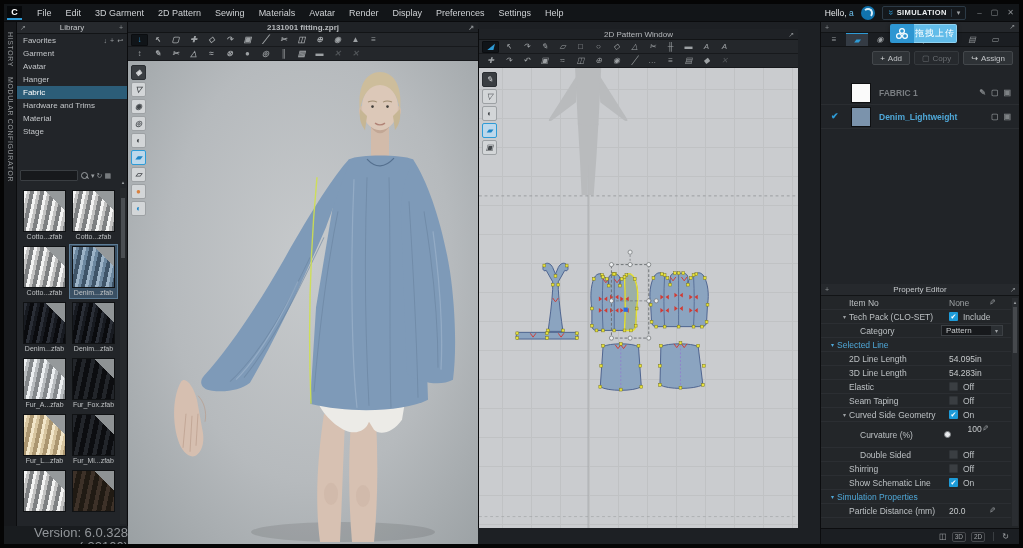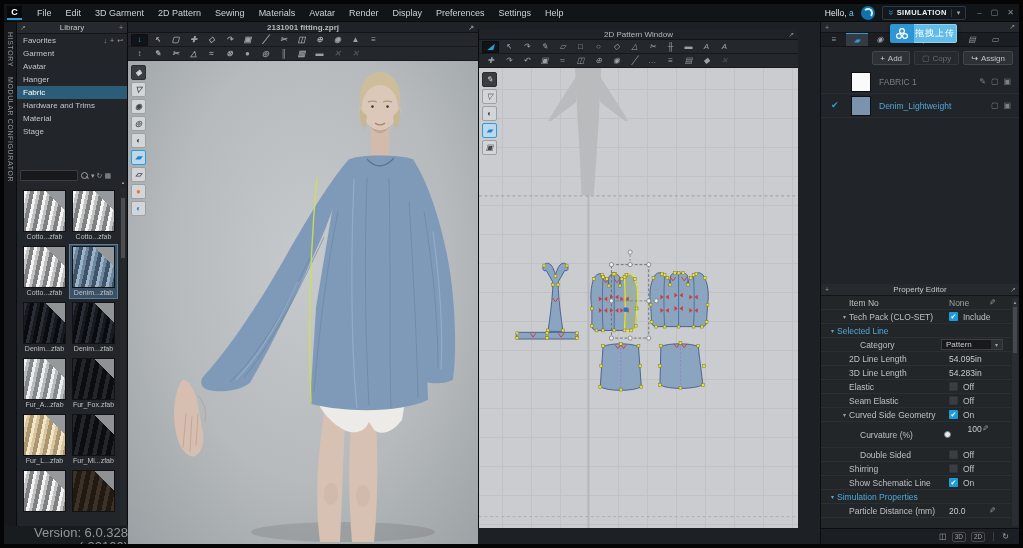--- a/index.html
+++ b/index.html
@@ -85,21 +85,21 @@
   .rp{position:absolute;left:816px;top:18px;right:0;bottom:0;background:#212428;border-left:1px solid #0b0c0e;}
   .rp-top{height:11px;background:#24272b;border-bottom:1px solid #121416;display:flex;align-items:center;justify-content:space-between;padding:0 4px;font-size:7px;color:#8d9194;}
   .rp-tabs{height:14px;background:#1b1e22;display:flex;gap:1px;padding-left:2px;border-bottom:1px solid #121416;}
   .rtab{width:22px;height:13px;display:flex;align-items:center;justify-content:center;font-size:8px;color:#9a9ea1;}
   .rtab.tab-sel{background:#343b44;color:#2e9bd6;border-top:1px solid #2e9bd6;}
   .rp-actions{position:absolute;top:29px;right:6px;display:flex;gap:4px;z-index:5;}
   .abtn{height:14px;padding:0 7px;background:#2e3236;border:1px solid #43474b;border-radius:2px;font-size:8px;color:#c2c5c8;display:flex;align-items:center;gap:3px;}
   .abtn .aico{font-size:8px;color:#d8dbdd;}
   .abtn.dim{color:#6b6f73;background:#26292d;border-color:#35393d;}
   .abtn.dim .aico{color:#6b6f73;}
-  .fab-list{position:absolute;left:0;top:48px;width:100%;}
+  .fab-list{position:absolute;left:0;top:59px;width:100%;font-weight:bold;}
   .fab-row{position:relative;height:24px;border-bottom:1px solid #2a2d31;}
   .fab-check{position:absolute;left:10px;top:6px;font-size:9px;color:#2e9bd6;}
   .fab-swatch{position:absolute;left:30px;top:2px;width:20px;height:20px;border:1px solid #0e0f11;}
   .fab-name{position:absolute;left:58px;top:7px;font-size:8.5px;}
   .fab-name.dim{color:#7a7e82;}
   .fab-name.blue{color:#4fa8d8;}
   .fab-icons{position:absolute;right:8px;top:7px;display:flex;gap:5px;font-size:8px;color:#7d8184;}
 
   
   .pe{position:absolute;left:0;right:0;top:262px;bottom:16px;overflow:hidden;background:#232629;}
@@ -845,47 +845,47 @@
           <span class="pe-arrrow">
                 <span class="arr">▾</span>
                 <span>Tech Pack (CLO-SET)</span>
               </span>
           <span class="pe-cb on">
                 <span>✔</span>
               </span>
           <span class="pe-cbtext">Include</span>
         </div>
         <div class="pe-row">
+          <span class="ind-b">Category</span>
+          <span class="pe-dd">
+            <span class="ddtext">Pattern</span>
+            <span class="ddcaret">▾</span>
+          </span>
+        </div>
+        <div class="pe-row">
           <span class="pe-sec">
                 <span class="arr">▾</span>
                 <span>Selected Line</span>
               </span>
         </div>
         <div class="pe-row">
-          <span class="ind-b">Category</span>
-          <span class="pe-dd">
-            <span class="ddtext">Pattern</span>
-            <span class="ddcaret">▾</span>
-          </span>
-        </div>
-        <div class="pe-row">
           <span class="ind-a">2D Line Length</span>
           <span class="pe-value">54.095in</span>
         </div>
         <div class="pe-row">
           <span class="ind-a">3D Line Length</span>
           <span class="pe-value">54.283in</span>
         </div>
         <div class="pe-row">
           <span class="ind-a">Elastic</span>
           <span class="pe-cb off"></span>
           <span class="pe-cbtext">Off</span>
         </div>
         <div class="pe-row">
-          <span class="ind-a">Seam Elastic</span>
+          <span class="ind-a">Seam Taping</span>
           <span class="pe-cb off"></span>
           <span class="pe-cbtext">Off</span>
         </div>
         <div class="pe-row">
           <span class="pe-arrrow">
                 <span class="arr">▾</span>
                 <span>Curved Side Geometry</span>
               </span>
           <span class="pe-cb on">
                 <span>✔</span>

